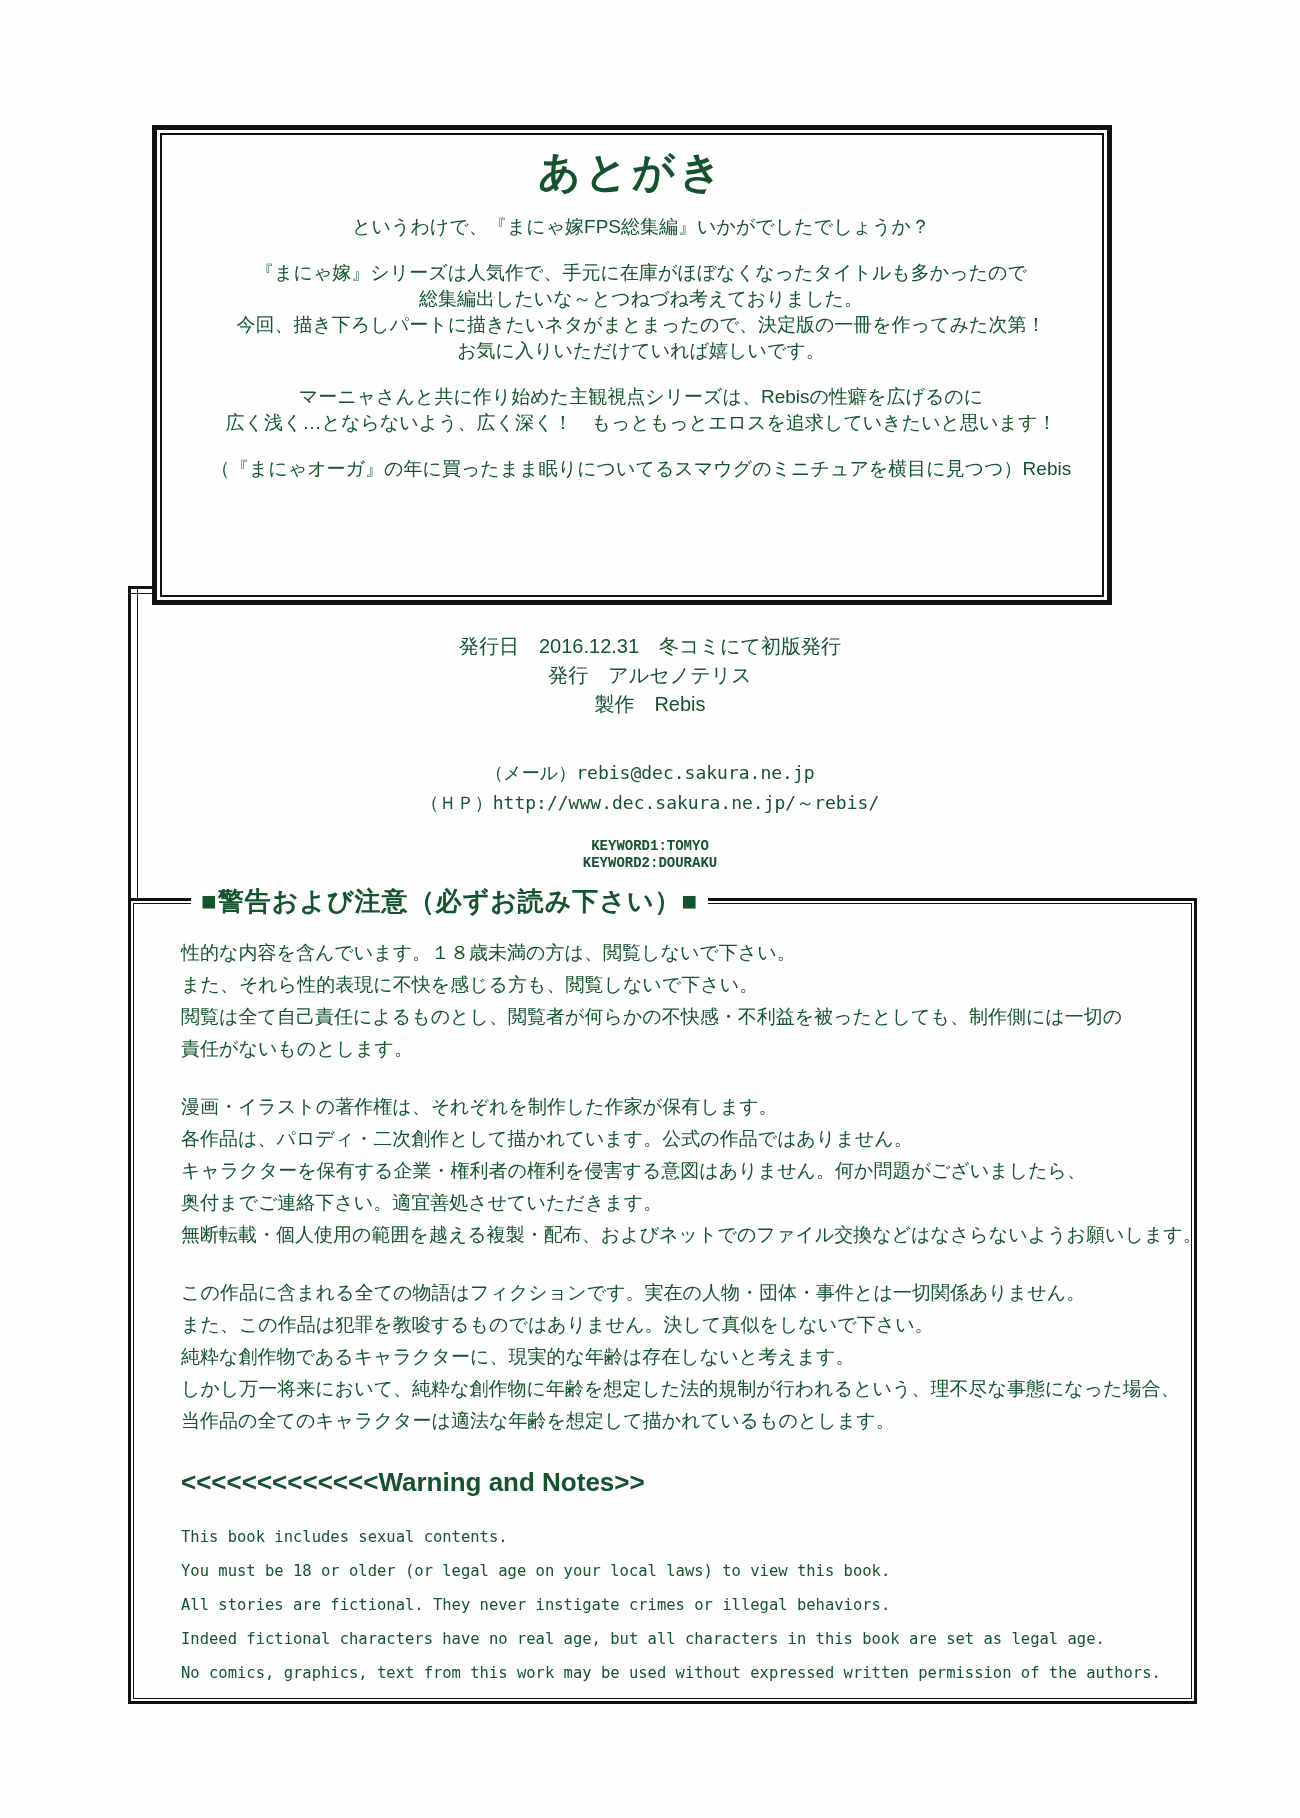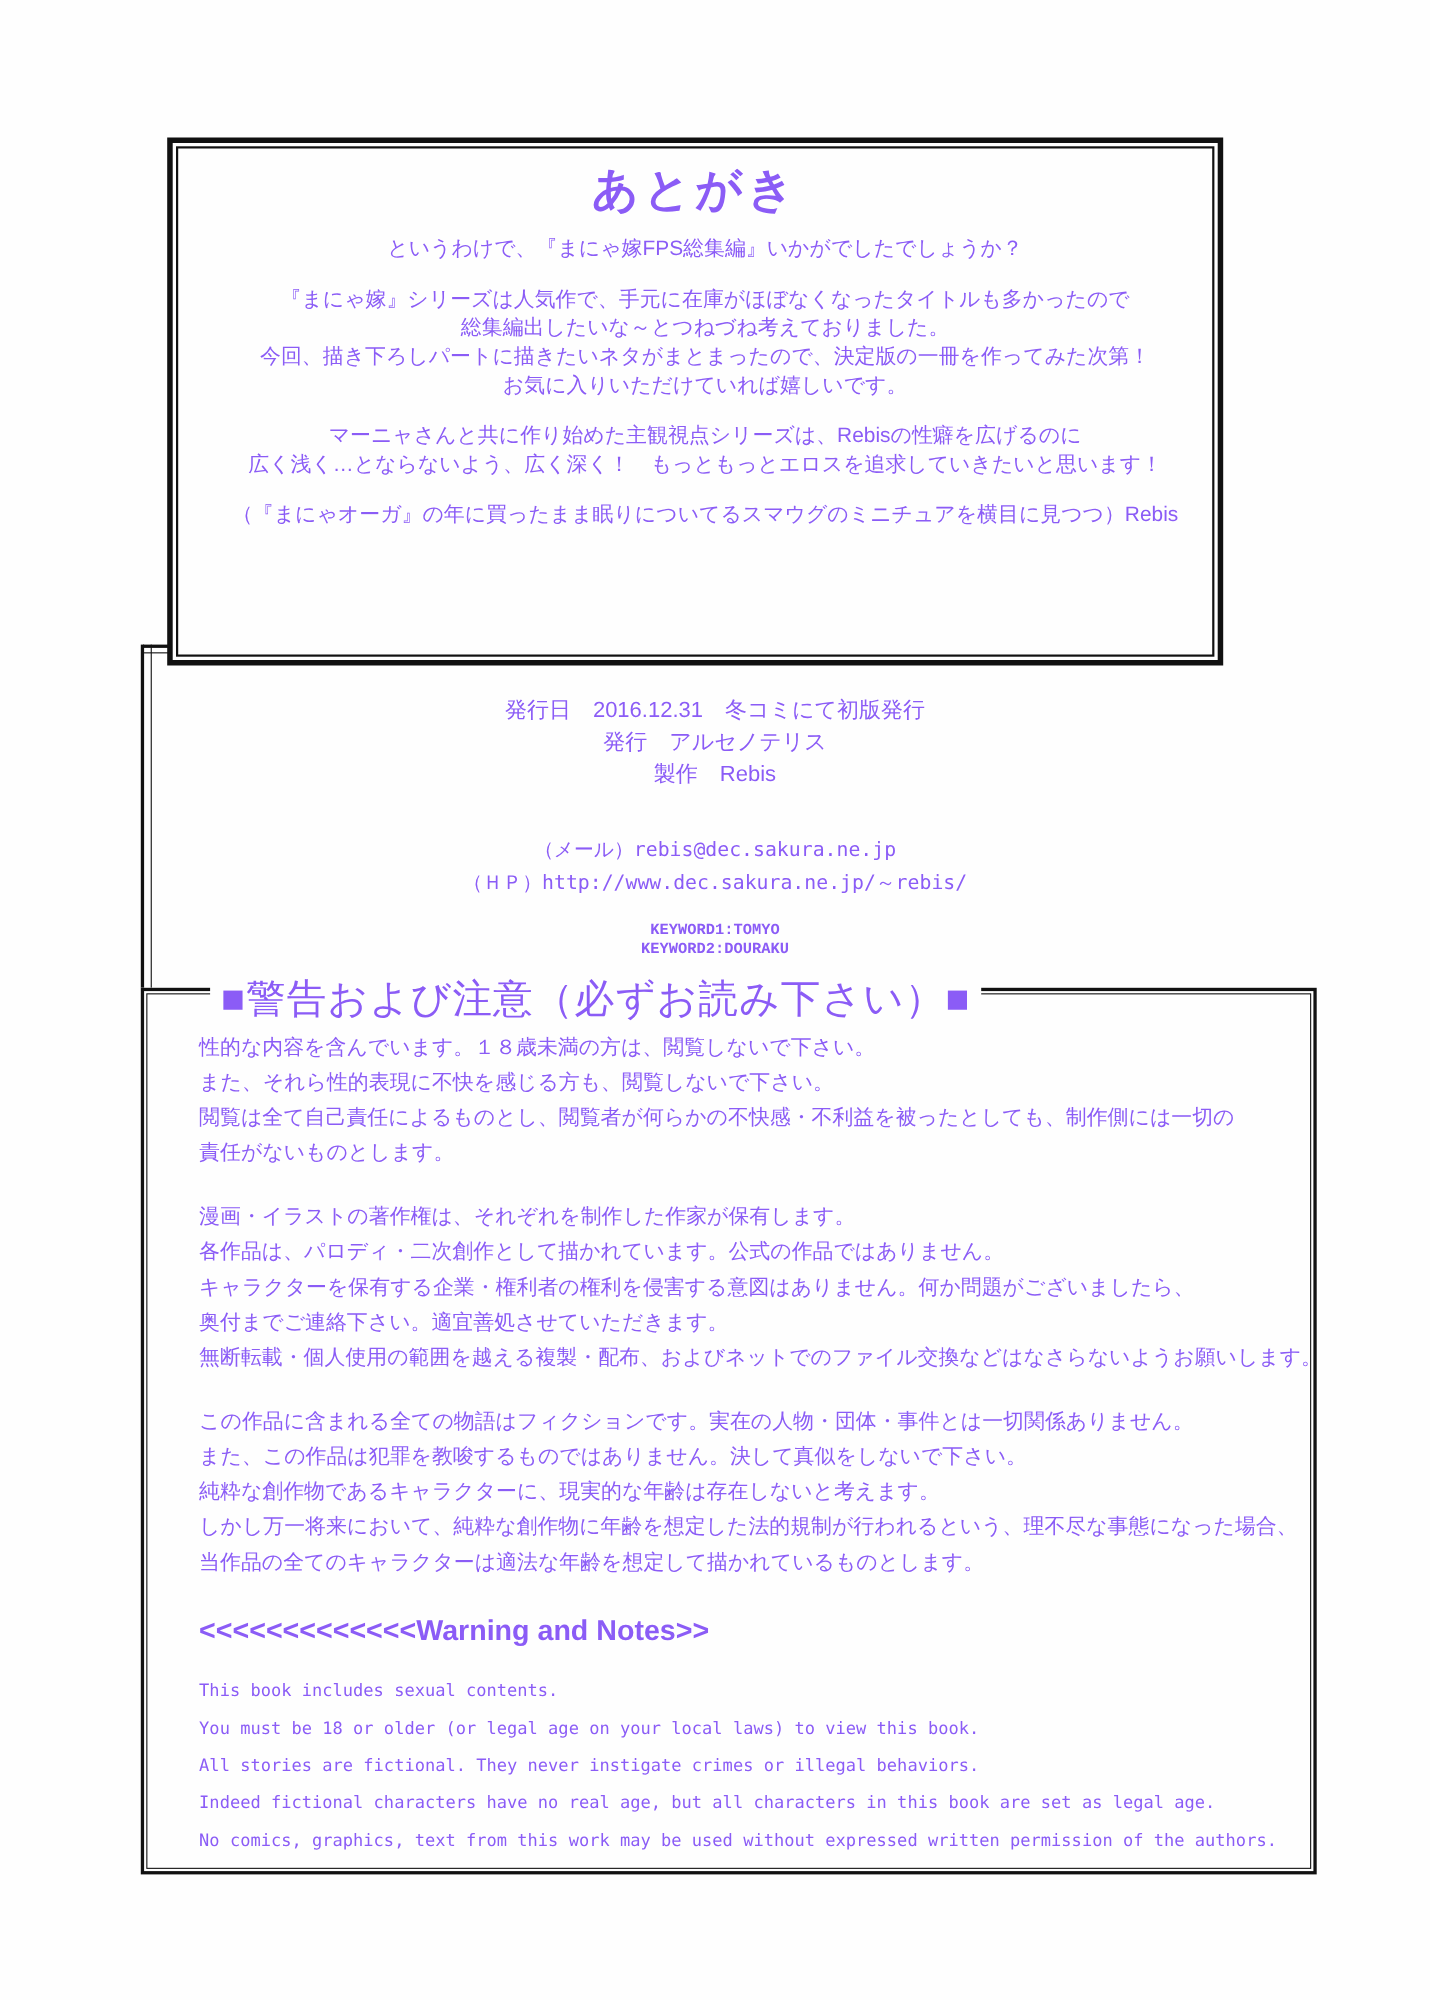--- a/index.html
+++ b/index.html
@@ -1,18 +1,18 @@
 <!DOCTYPE html>
 <html><head>
 <meta charset="utf-8">
 <style>
   html, body { margin:0; padding:0; background:#ffffff; }
   .page {
     position:relative; width:1300px; height:1818px; background:#fefefe;
-    font-family:"Liberation Sans", sans-serif; color:#8b5cf6; overflow:hidden;
+    font-family:"Liberation Sans", sans-serif; color:#14532d; overflow:hidden;
   }
 
   
   .box1 {
     position:absolute; left:152px; top:125px; width:950px; height:470px;
     border:5px solid #111; background:#fefefe;
   }
   .box1::before {
     content:""; position:absolute; inset:3px; border:2px solid #111; pointer-events:none;
   }
@@ -40,21 +40,21 @@
   
   .warnbox {
     position:absolute; left:128px; top:898px; width:1063px; height:800px;
     border:3px solid #111; background:#fefefe;
   }
   .warnbox::before {
     content:""; position:absolute; inset:2px; border:1px solid #111; pointer-events:none;
   }
   .warn-heading {
     position:absolute; top:-19px; left:60px; z-index:2; background:#fefefe;
-    font-size:36px; font-weight:normal; padding:2px 10px; letter-spacing:1px; white-space:nowrap;
+    font-size:26px; font-weight:bold; padding:2px 10px; letter-spacing:1px; white-space:nowrap;
   }
   .warn-content { position:relative; z-index:1; padding:36px 10px 0 50px; box-sizing:border-box; }
   .jp-para { margin-bottom:26px; }
   .jp-para .tline { font-size:19px; line-height:32px; white-space:nowrap; }
   .en-heading {
     font-family:Liberation Sans, sans-serif; font-size:26px; font-weight:bold;
     margin:30px 0 22px 0; letter-spacing:0px; white-space:nowrap;
   }
   .en-lines .tline {
     font-family:"DejaVu Sans Mono", monospace; font-size:15.5px; line-height:34px; white-space:nowrap;

